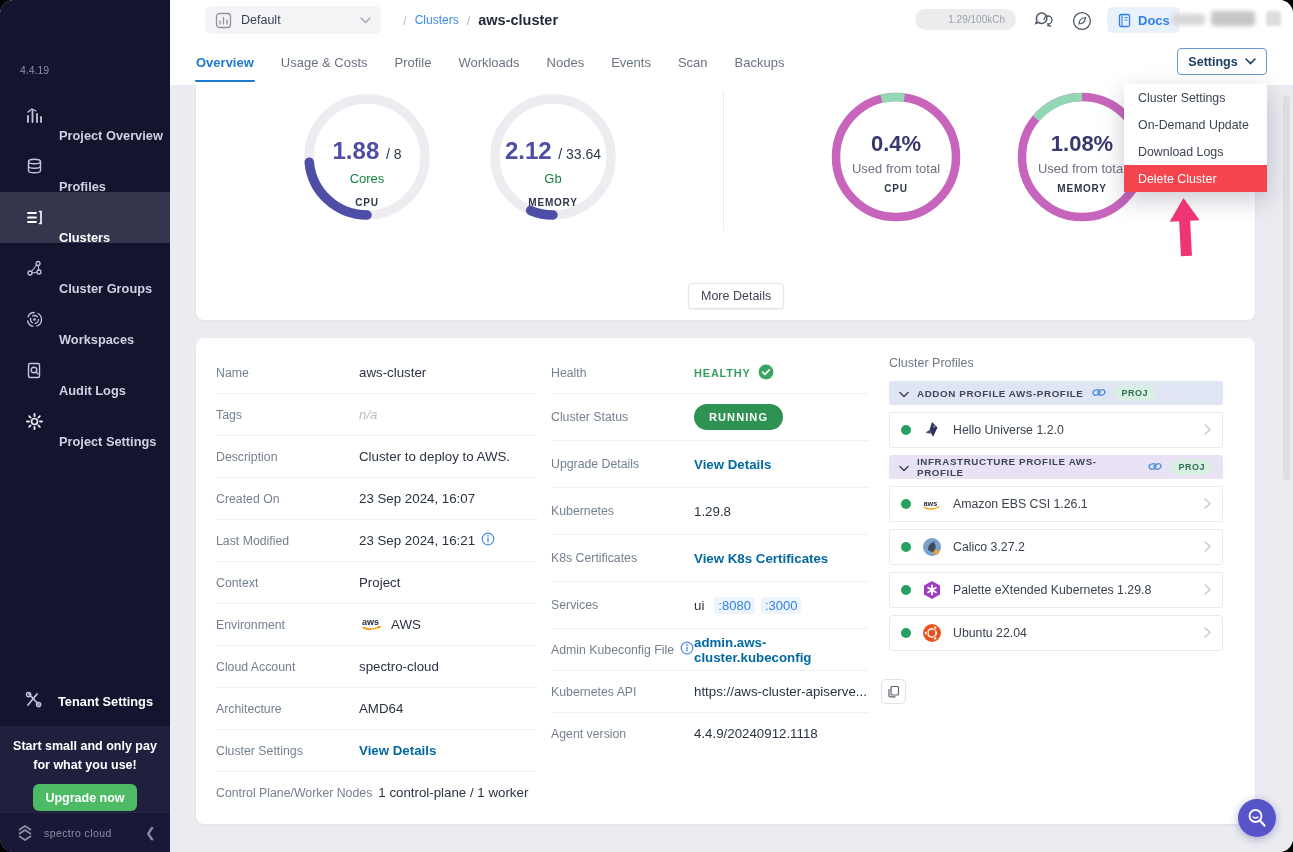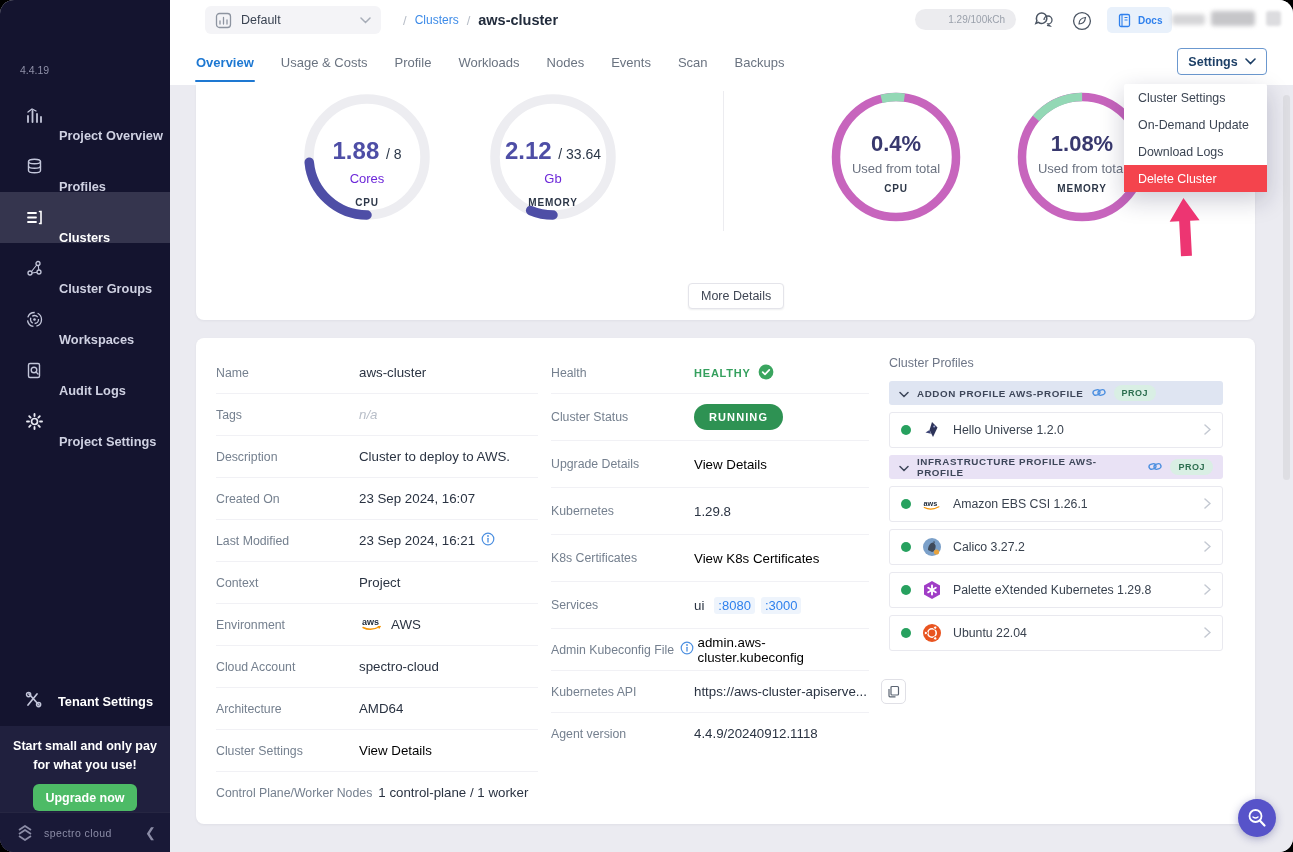--- a/index.html
+++ b/index.html
@@ -33,21 +33,21 @@
   .proj-select .ps-label{font-size:12.5px;color:#3a4352;flex:1;}
   .breadcrumb{position:absolute;left:233px;top:0;height:40px;display:flex;align-items:center;gap:8px;}
   .bc-sep{color:#b7bdc7;font-size:13px;}
   .bc-link{color:#3d8be8;font-size:12px;cursor:pointer;}
   .bc-current{color:#222c3c;font-size:14.5px;font-weight:600;}
   .usage-pill{position:absolute;left:745px;top:9px;width:101px;height:21px;background:#ececef;border-radius:11px;display:flex;align-items:center;justify-content:flex-end;padding:0 11px;box-sizing:border-box;font-size:10px;color:#9aa0ab;}
   .icon-btn{position:absolute;top:7px;width:28px;height:28px;display:flex;align-items:center;justify-content:center;cursor:pointer;background:none;border:none;padding:0;}
   .chat-btn{left:859px;}
   .compass-btn{left:898px;}
   .docs-btn{position:absolute;left:937px;top:7px;height:26px;padding:0 10px;background:#e9f1fb;border:none;border-radius:5px;display:flex;align-items:center;gap:6px;cursor:pointer;font-family:inherit;}
-  .docs-btn span{color:#2f80ed;font-size:10px;font-weight:700;}
+  .docs-btn span{color:#2f80ed;font-size:13px;font-weight:700;}
   .blur-box{position:absolute;background:#cbcbce;border-radius:3px;filter:blur(2px);}
   .blur1{left:1002px;top:14px;width:33px;height:11px;background:#d6d6d8;}
   .blur2{left:1041px;top:11px;width:44px;height:15px;background:#c6c6c9;}
   .blur3{left:1096px;top:11px;width:15px;height:15px;background:#dcdcdf;filter:blur(1.5px);}
 
   .tabs{position:absolute;left:26px;top:46px;height:32px;display:flex;gap:27px;}
   .tab{font-size:13px;color:#6a7380;display:flex;align-items:center;position:relative;cursor:pointer;}
   .tab.active{color:#1e78d2;font-weight:700;}
   .tab.active::after{content:"";position:absolute;left:-1px;right:-1px;bottom:-4px;height:2.5px;background:#1e78d2;border-radius:2px;}
   .settings-btn{position:absolute;left:1007px;top:48px;width:90px;height:27px;background:#fff;border:1px solid #6b98cf;border-radius:4px;display:flex;align-items:center;justify-content:center;gap:7px;cursor:pointer;font-family:inherit;}
@@ -59,39 +59,39 @@
   .card1{left:26px;top:0;width:1059px;height:235px;border-top-left-radius:0;border-top-right-radius:0;}
   .card2{left:26px;top:253px;width:1059px;height:486px;}
 
   .gauge-block{position:absolute;width:150px;height:150px;top:2px;text-align:center;}
   .gauge-block svg{position:absolute;left:5px;top:0;}
   #gauge-cpu{left:96px;} #gauge-mem{left:282px;}
   #donut-cpu{left:625px;} #donut-mem{left:811px;}
   .g-text{position:absolute;left:0;width:150px;}
   .g-value{top:50px;font-size:24px;font-weight:700;color:#4e4ea6;}
   .g-value .g-total{font-size:14px;font-weight:400;color:#2b3748;}
-  .g-unit{top:84px;font-size:13px;color:#6d28d9;}
+  .g-unit{top:84px;font-size:13px;color:#15803d;}
   .g-label{top:110px;font-size:10px;font-weight:700;color:#2d3748;letter-spacing:.8px;}
   .d-pct{top:44px;font-size:22px;font-weight:700;color:#38386e;}
   .d-caption{top:74px;font-size:13px;color:#6b7280;}
   .d-label{top:96px;font-size:10px;font-weight:700;color:#2d3748;letter-spacing:.8px;}
   .v-div{position:absolute;left:527px;top:6px;width:1px;height:140px;background:#ececf0;}
   .more-details{position:absolute;left:492px;top:198px;height:26px;padding:0 12px;background:#fff;border:1px solid #e4e4ea;border-radius:4px;box-shadow:0 1px 2px rgba(16,24,40,.07);font-size:12.5px;color:#3f4654;cursor:pointer;font-family:inherit;}
 
   
   .col-left{position:absolute;left:20px;top:14px;width:322px;}
   .col-mid{position:absolute;left:355px;top:14px;width:318px;}
   .col-right{position:absolute;left:693px;top:18px;width:334px;}
   .drow{display:flex;align-items:center;min-height:41px;border-bottom:1px solid #f1f1f5;}
   .drow:last-child{border-bottom:none;}
   .drow.tall{min-height:46px;}
   .dlabel{min-width:143px;padding-right:6px;font-size:12.3px;color:#75808f;white-space:nowrap;display:flex;align-items:center;gap:6px;box-sizing:border-box;}
   .dvalue{font-size:13.3px;color:#2a3342;display:flex;align-items:center;gap:6px;}
   .dvalue.muted{color:#b8bec8;font-style:italic;}
-  .dvalue.link{color:#000000;font-weight:400;cursor:pointer;}
+  .dvalue.link{color:#0369a1;font-weight:700;cursor:pointer;}
   .healthy{color:#35a05e;font-size:11px;font-weight:700;letter-spacing:.8px;display:flex;align-items:center;gap:7px;}
   .badge{background:#2e9253;color:#fff;font-size:11px;font-weight:700;letter-spacing:1.1px;padding:7px 15px;border-radius:15px;}
   .port-chip{color:#2f80ed;background:#eef4fc;border-radius:3px;padding:1px 4px;font-size:13px;cursor:pointer;}
   .svc-ui{font-size:13.3px;color:#2a3342;margin-right:4px;}
   .api-text{font-size:13.3px;color:#2a3342;max-width:190px;overflow:hidden;white-space:nowrap;}
   .copy-btn{margin-left:8px;width:25px;height:25px;border:1px solid #e0e0e6;border-radius:5px;background:#fff;display:flex;align-items:center;justify-content:center;cursor:pointer;padding:0;}
 
   
   .cp-title{font-size:12.5px;color:#6e7687;margin-bottom:11px;}
   .cp-header{height:24px;border-radius:3px;display:flex;align-items:center;padding:0 10px;gap:8px;margin-bottom:7px;cursor:pointer;}

